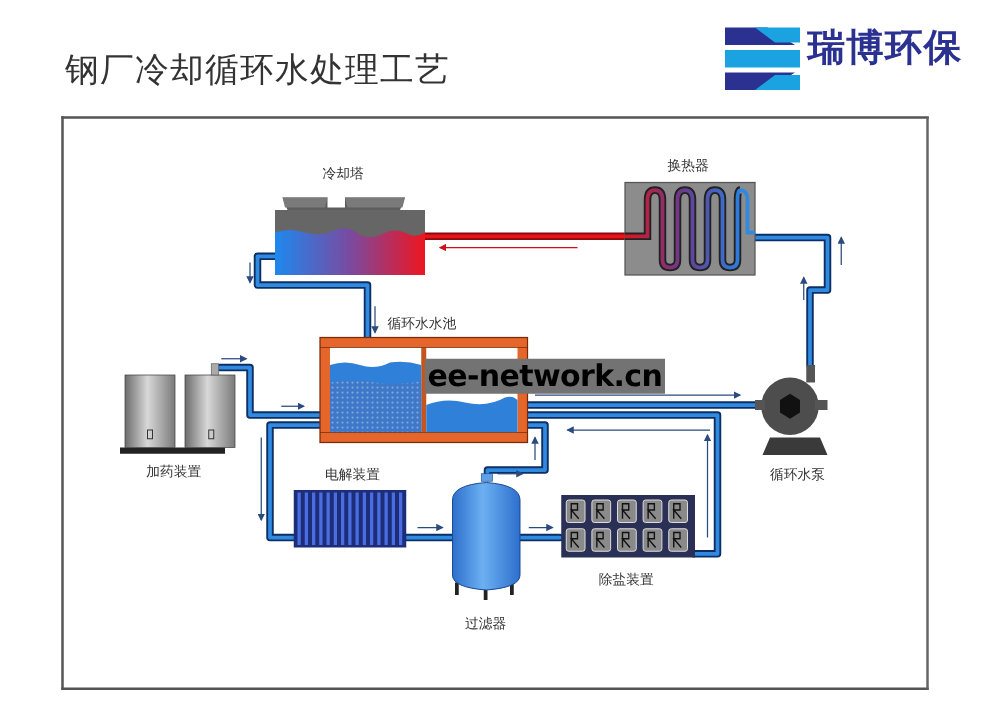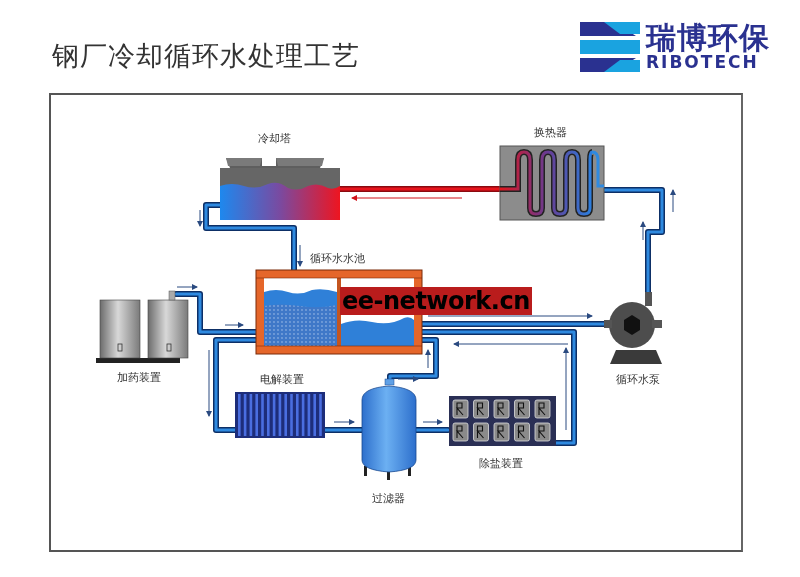--- a/index.html
+++ b/index.html
@@ -4,37 +4,36 @@
 <style>
   html, body { margin:0; padding:0; background:#ffffff; }
   body { width:800px; height:577px; position:relative; overflow:hidden; font-family:"DejaVu Sans", sans-serif; }
   .title { position:absolute; left:52px; top:38px; font-size:27px; color:#333333; letter-spacing:1px; font-family:Liberation Serif, serif; }
   .logo { position:absolute; left:580px; top:20px; width:200px; height:54px; }
   .logo-cn { position:absolute; left:66px; top:-2px; font-size:30px; font-weight:bold; color:#2a3190; letter-spacing:1px; font-family:"DejaVu Sans", sans-serif; }
   .logo-en { position:absolute; left:66px; top:32px; font-size:17px; font-weight:bold; color:#2a3190; letter-spacing:2px; font-family:"DejaVu Sans", sans-serif; }
   .frame { position:absolute; left:49px; top:93px; width:694px; height:459px; border:2px solid #555; border-right-color:#666; box-sizing:border-box; }
   svg.diagram { position:absolute; left:0; top:0; }
   .lbl { font-family:"DejaVu Serif", serif; font-size:11px; fill:#333; }
-  .wm { position:absolute; left:340px; top:287px; font-size:24px; font-weight:bold; color:#000; background:#b91c1c; padding:0 2px; font-family:"DejaVu Sans", sans-serif; letter-spacing:-0.5px; }
+  .wm { position:absolute; left:340px; top:287px; font-size:24px; font-weight:bold; color:#000; background:#737373; padding:0 2px; font-family:"DejaVu Sans", sans-serif; letter-spacing:-0.5px; }
 </style>
 </head>
 <body>
 
 <div class="title">钢厂冷却循环水处理工艺</div>
 
 <div class="logo">
   <svg width="62" height="54">
     <polygon points="0,2 34,2 56,16 0,16" fill="#2a3190"></polygon>
     <polygon points="24,2 60,2 60,14 40,14" fill="#1aa3e0"></polygon>
     <polygon points="0,20 60,20 60,34 0,34" fill="#1aa3e0"></polygon>
     <polygon points="0,38 56,38 34,52 0,52" fill="#2a3190"></polygon>
     <polygon points="40,40 60,40 60,52 24,52" fill="#1aa3e0"></polygon>
   </svg>
   <div class="logo-cn">瑞博环保</div>
-  <div class="logo-en">RIBOTECH</div>
 </div>
 
 <div class="frame"></div>
 
 <svg class="diagram" width="800" height="577">
   <defs>
     <linearGradient id="towerGrad" x1="0" x2="1" y1="0" y2="0">
       <stop offset="0" stop-color="#1e88ee"></stop>
       <stop offset="0.5" stop-color="#7a4aa0"></stop>
       <stop offset="1" stop-color="#ee1520"></stop>

